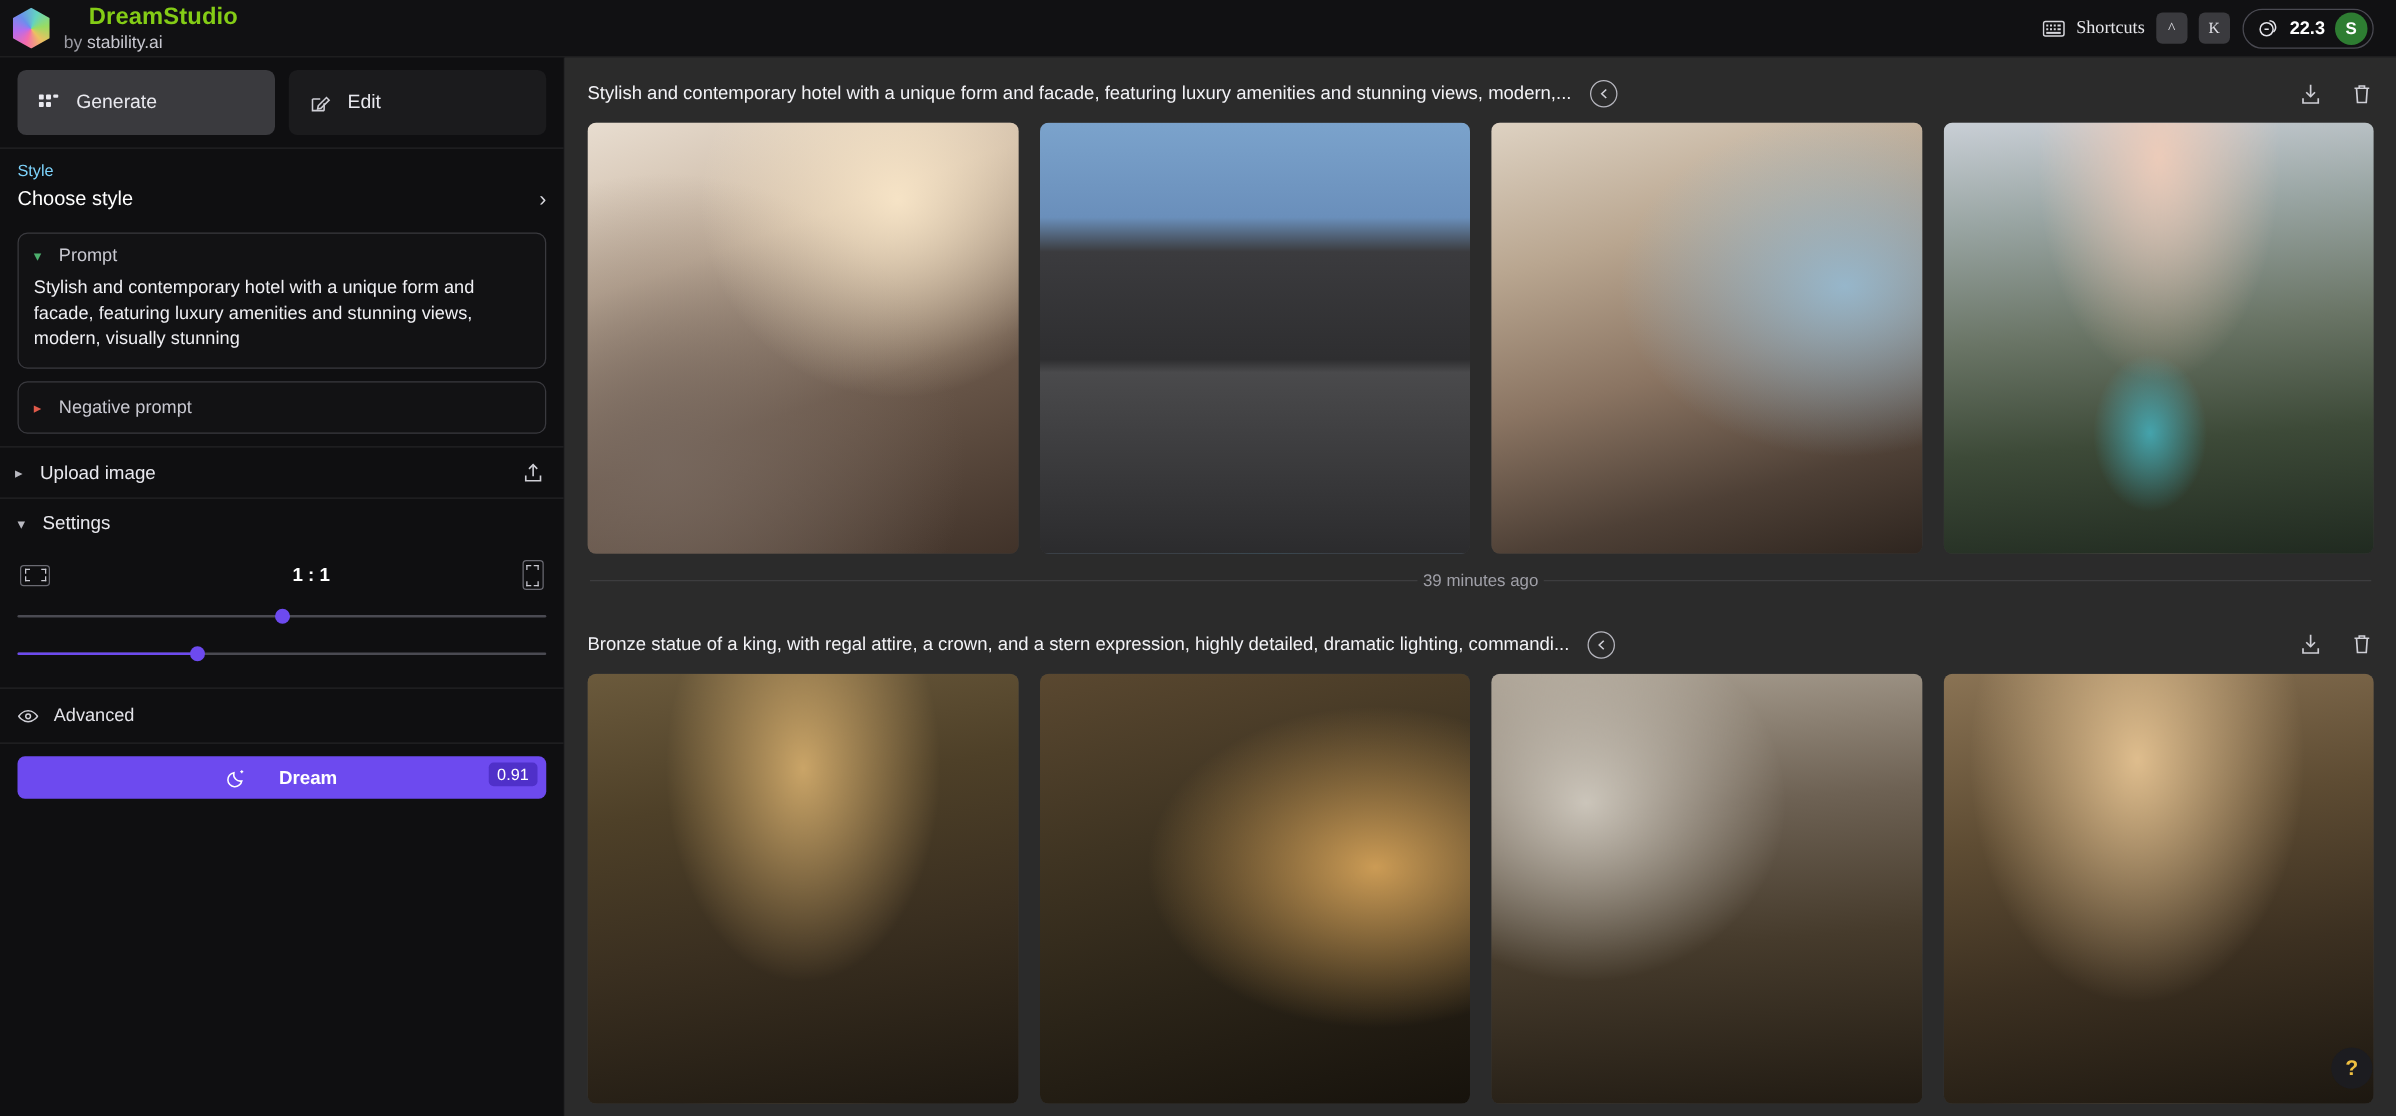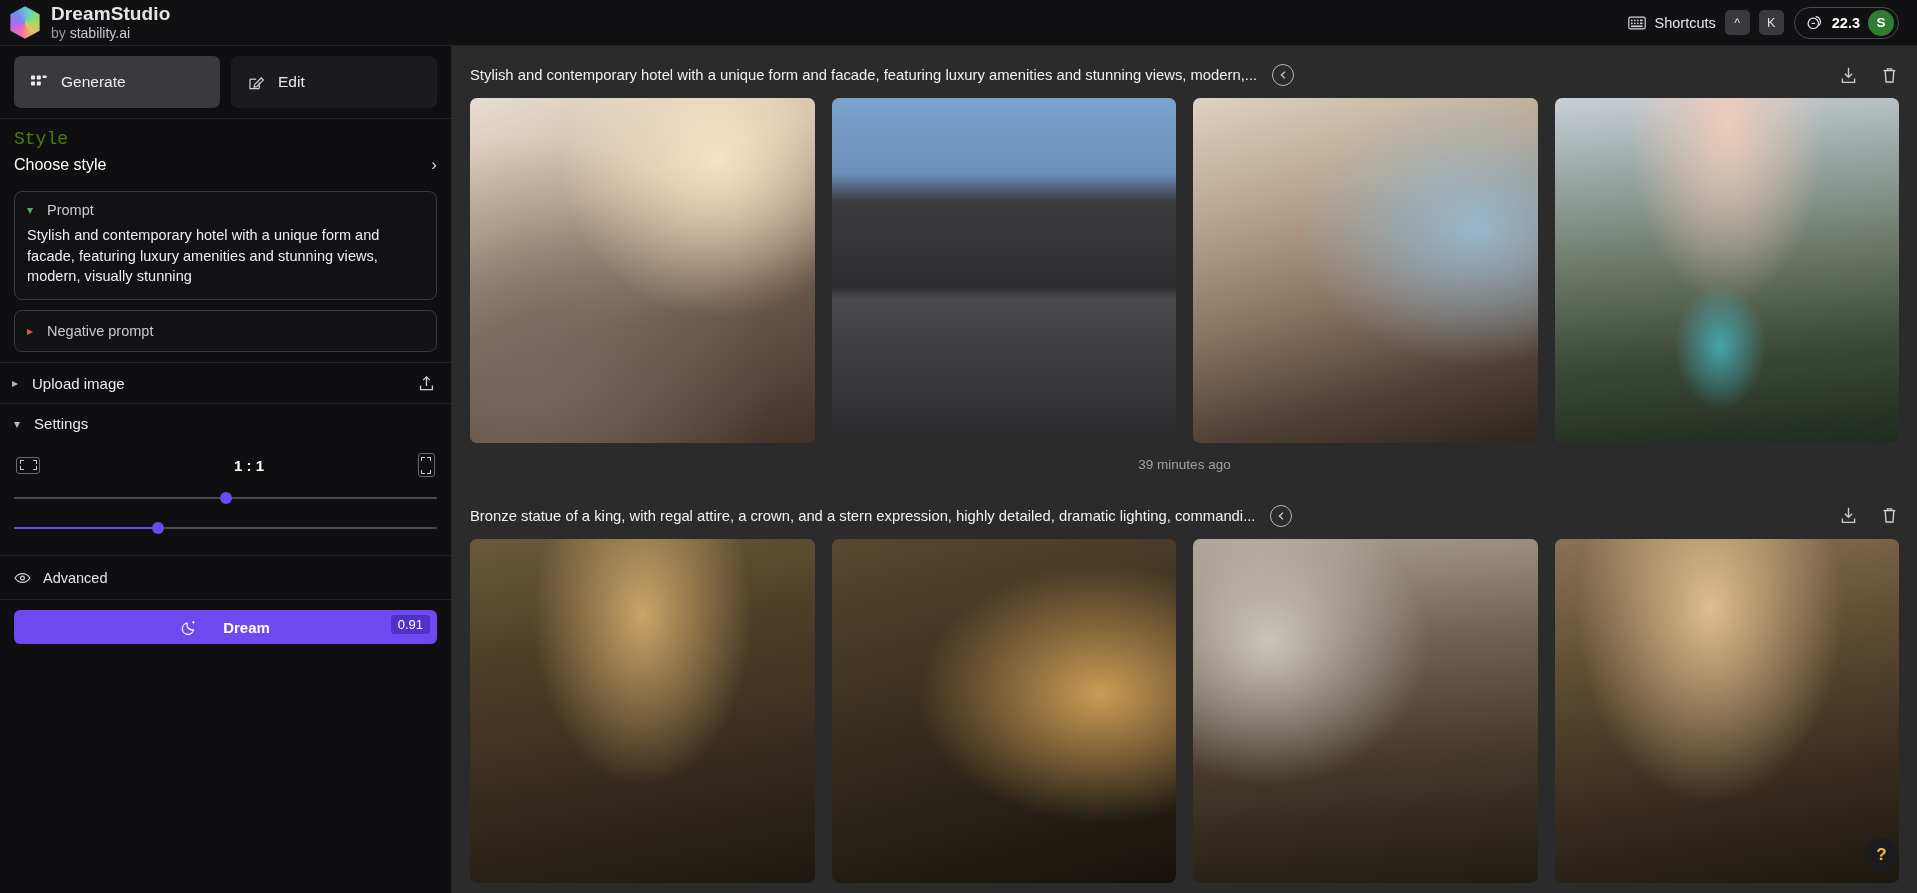--- a/index.html
+++ b/index.html
@@ -23,26 +23,26 @@
   }
   .brand { display: flex; align-items: center; gap: 9px; }
   .hexlogo { width: 34px; height: 34px; position: relative; }
   .hexlogo .hx {
     width: 34px; height: 34px;
     background: conic-gradient(from 200deg, #e86fa8, #b06fe0, #6f8fe0, #6fd0c0, #9fd96f, #e8c06f, #e86fa8);
     clip-path: polygon(50% 2%, 93% 26%, 93% 74%, 50% 98%, 7% 74%, 7% 26%);
     filter: saturate(1.15);
   }
   .brandtext { line-height: 1.08; }
-  .brandtitle { font-size: 19px; font-weight: 700; color: #e5e5e5; letter-spacing: .1px; }
+  .brandtitle { font-size: 19px; font-weight: 700; color: #84cc16; letter-spacing: .1px; margin-left: 20px; }
   .brandsub { font-size: 14px; color: #9a9aa2; margin-top: 1px; }
   .brandsub b { color: #c8c8d0; font-weight: 400; }
 
   .topright { display: flex; align-items: center; gap: 10px; }
-  .shortcuts { display: flex; align-items: center; gap: 9px; }
+  .shortcuts { display: flex; align-items: center; gap: 9px; font-family: Liberation Serif, serif; }
   .sc-label { font-size: 14.5px; color: #e6e6ea; }
   .kbd {
     min-width: 25px; height: 25px; border-radius: 5px;
     background: #3a3a3e; color: #e2e2e8;
     font-size: 12.5px; display: flex; align-items: center; justify-content: center;
     padding: 0 6px;
   }
   .credits {
     display: flex; align-items: center; gap: 8px;
     border: 1px solid #4a4a52; border-radius: 999px;
@@ -72,21 +72,21 @@
     flex: 1; height: 52px; border-radius: 7px;
     display: flex; align-items: center; gap: 13px;
     padding-left: 17px; font-size: 15.5px; color: #e9e9ef;
     background: #1b1b1d;
   }
   .tab.active { background: #3a3a3e; }
   .sec {
     border-top: 1px solid #242426;
     padding: 10px 14px 14px 14px;
   }
-  .sec-label { font-size: 18px; color: #4d7c0f; margin-bottom: 6px; font-family: Liberation Mono, monospace; }
+  .sec-label { font-size: 13px; color: #7dd3fc; margin-bottom: 6px; }
   .choose-row {
     display: flex; align-items: center; justify-content: space-between;
     font-size: 16px; color: #fff; padding-bottom: 2px;
   }
   .chev-r { color: #d8d8de; font-size: 17px; }
 
   .card {
     border: 1px solid #3a3a3f; border-radius: 8px;
     background: #121214; margin: 0 14px 10px 14px;
     padding: 10px 12px 12px 12px;
@@ -189,21 +189,21 @@
 
   .grid { display: flex; gap: 17px; }
   .thumb {
     flex: 1; aspect-ratio: 1 / 1; border-radius: 7px;
     overflow: hidden; position: relative; background: #3a3a3a;
   }
   .thumb .ph { position: absolute; inset: 0; }
 
   .divider {
     display: flex; align-items: center; gap: 4px;
-    padding: 0 2px; height: 44px; flex-direction: column;
+    padding: 0 2px; height: 44px;
   }
   .divider .ln { flex: 1; height: 1px; background: #3d3d3f; }
   .divider .tx { font-size: 13.5px; color: #a0a0a8; }
 
   .help {
     position: absolute; right: 19px; bottom: 22px;
     width: 33px; height: 33px; border-radius: 50%;
     background: #1c1c20; color: #f0c040;
     display: flex; align-items: center; justify-content: center;
     font-size: 17px; font-weight: 700; z-index: 5;

